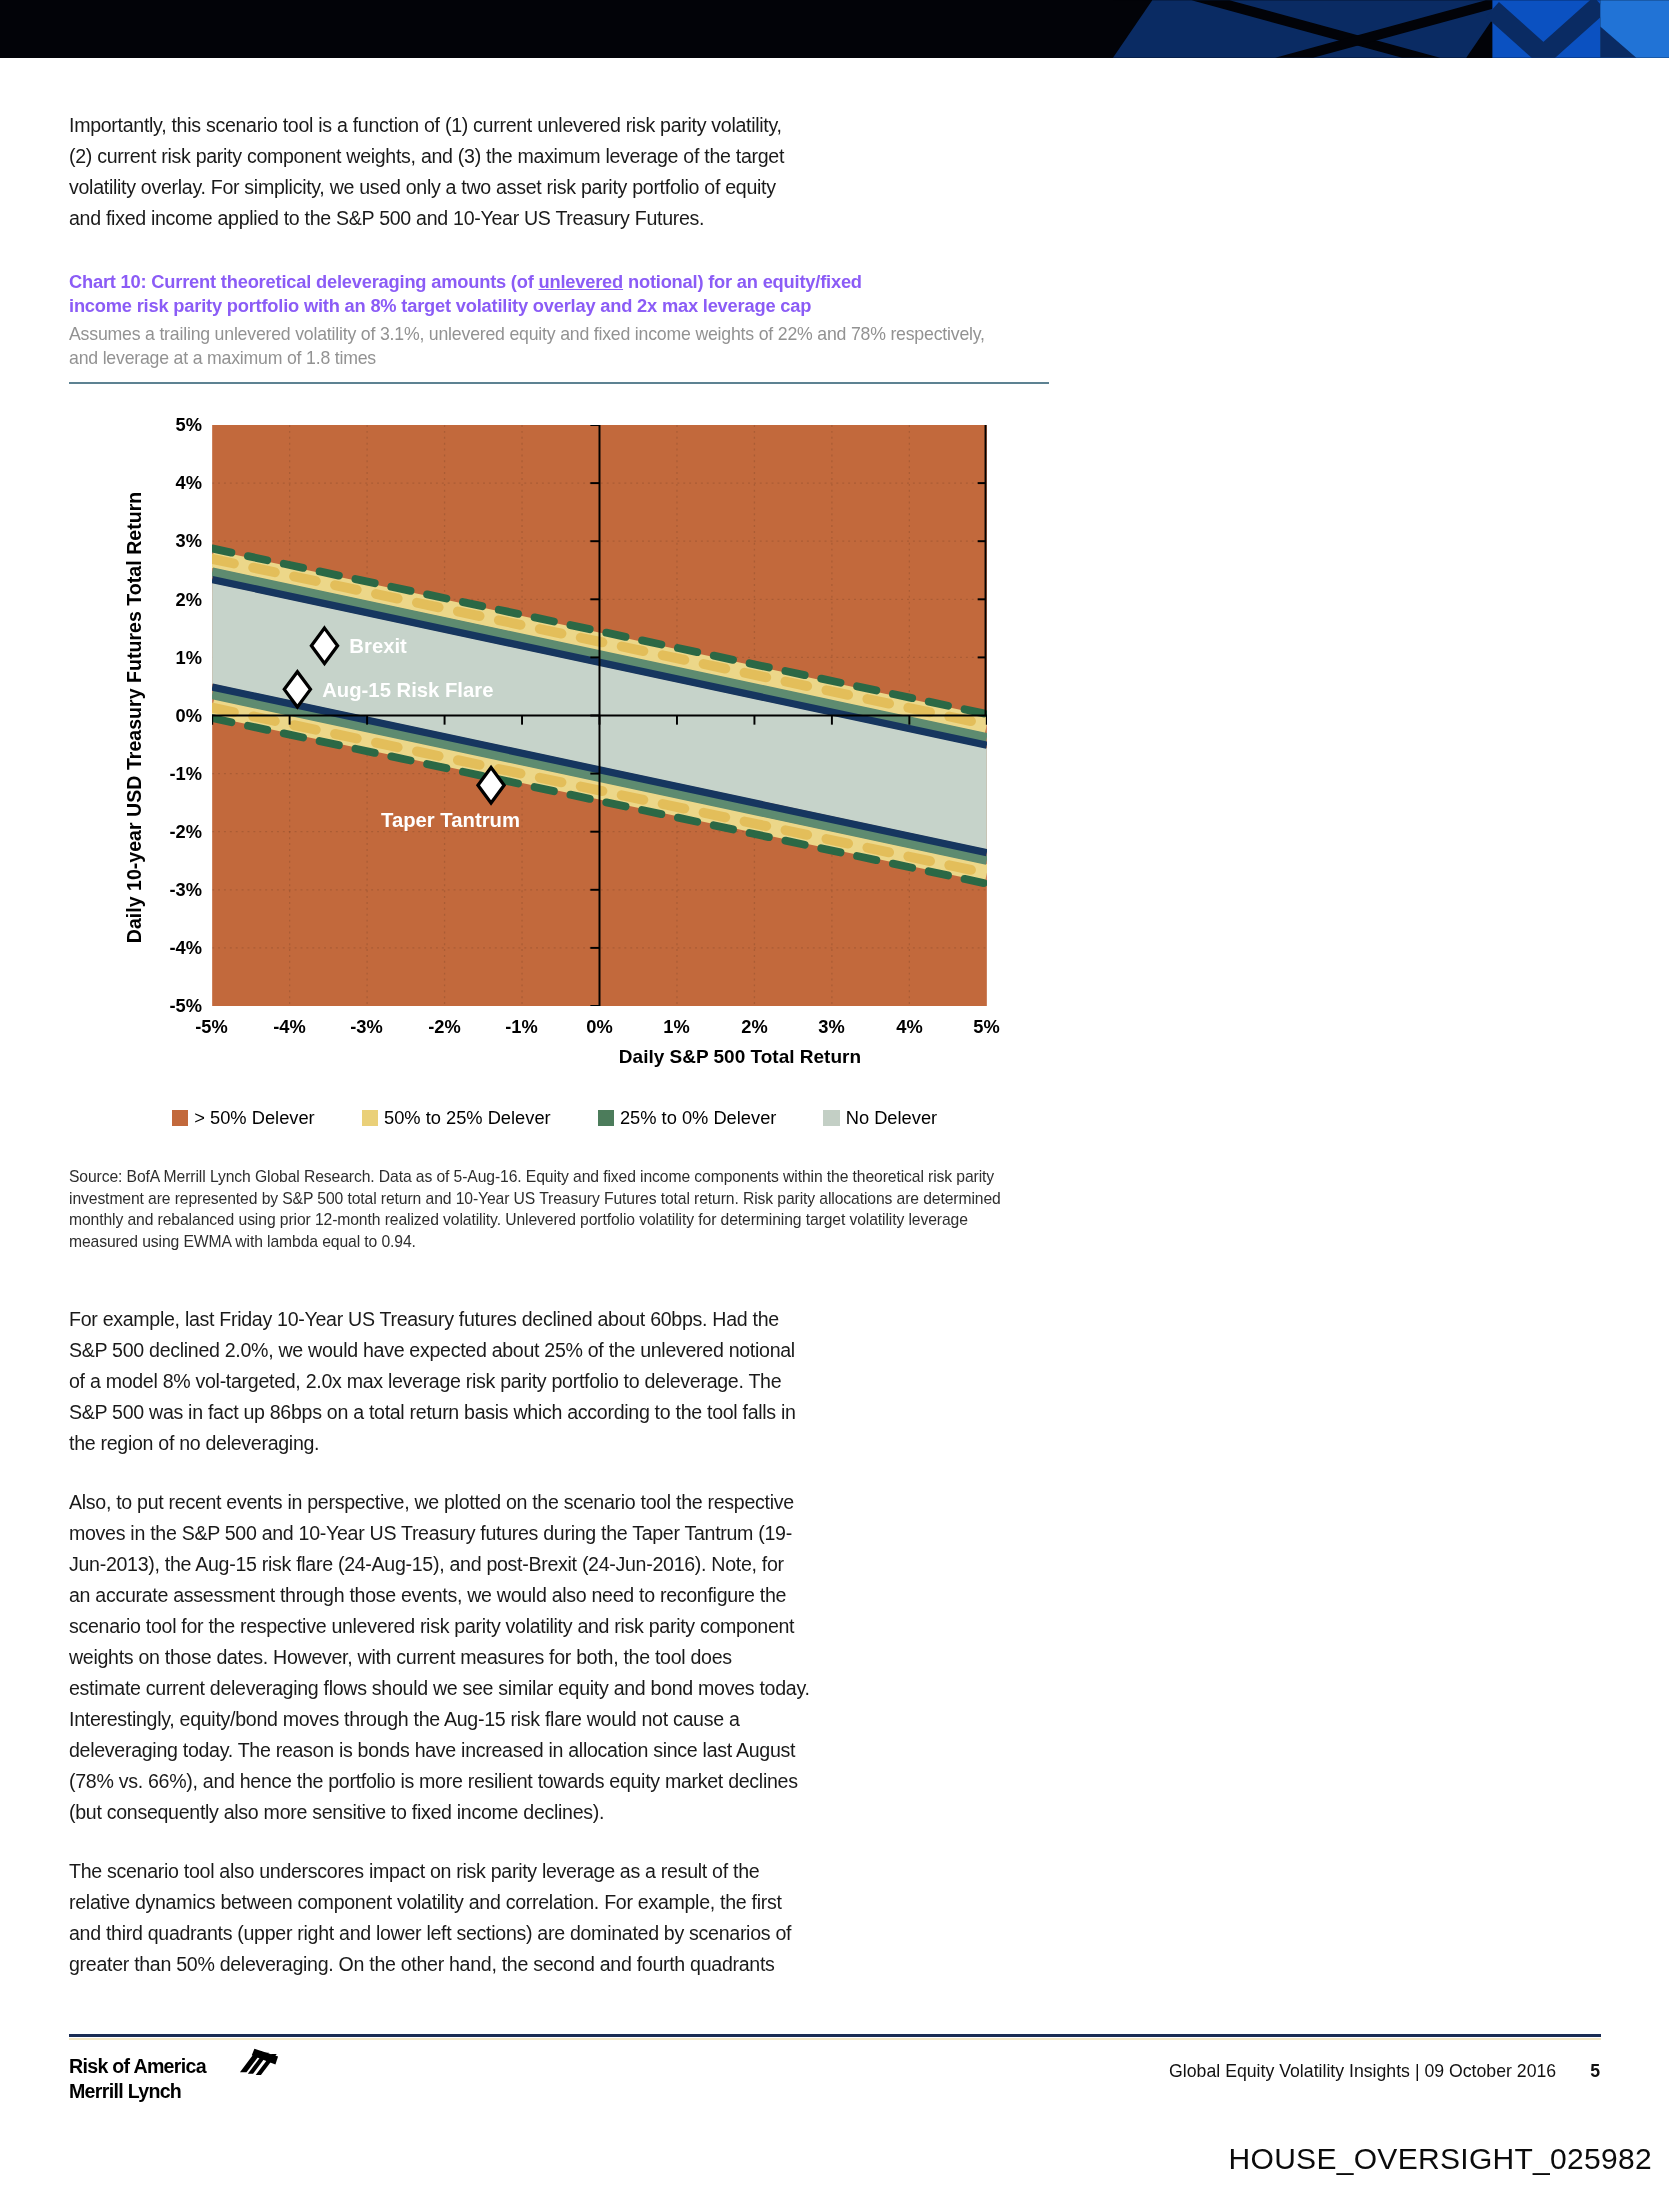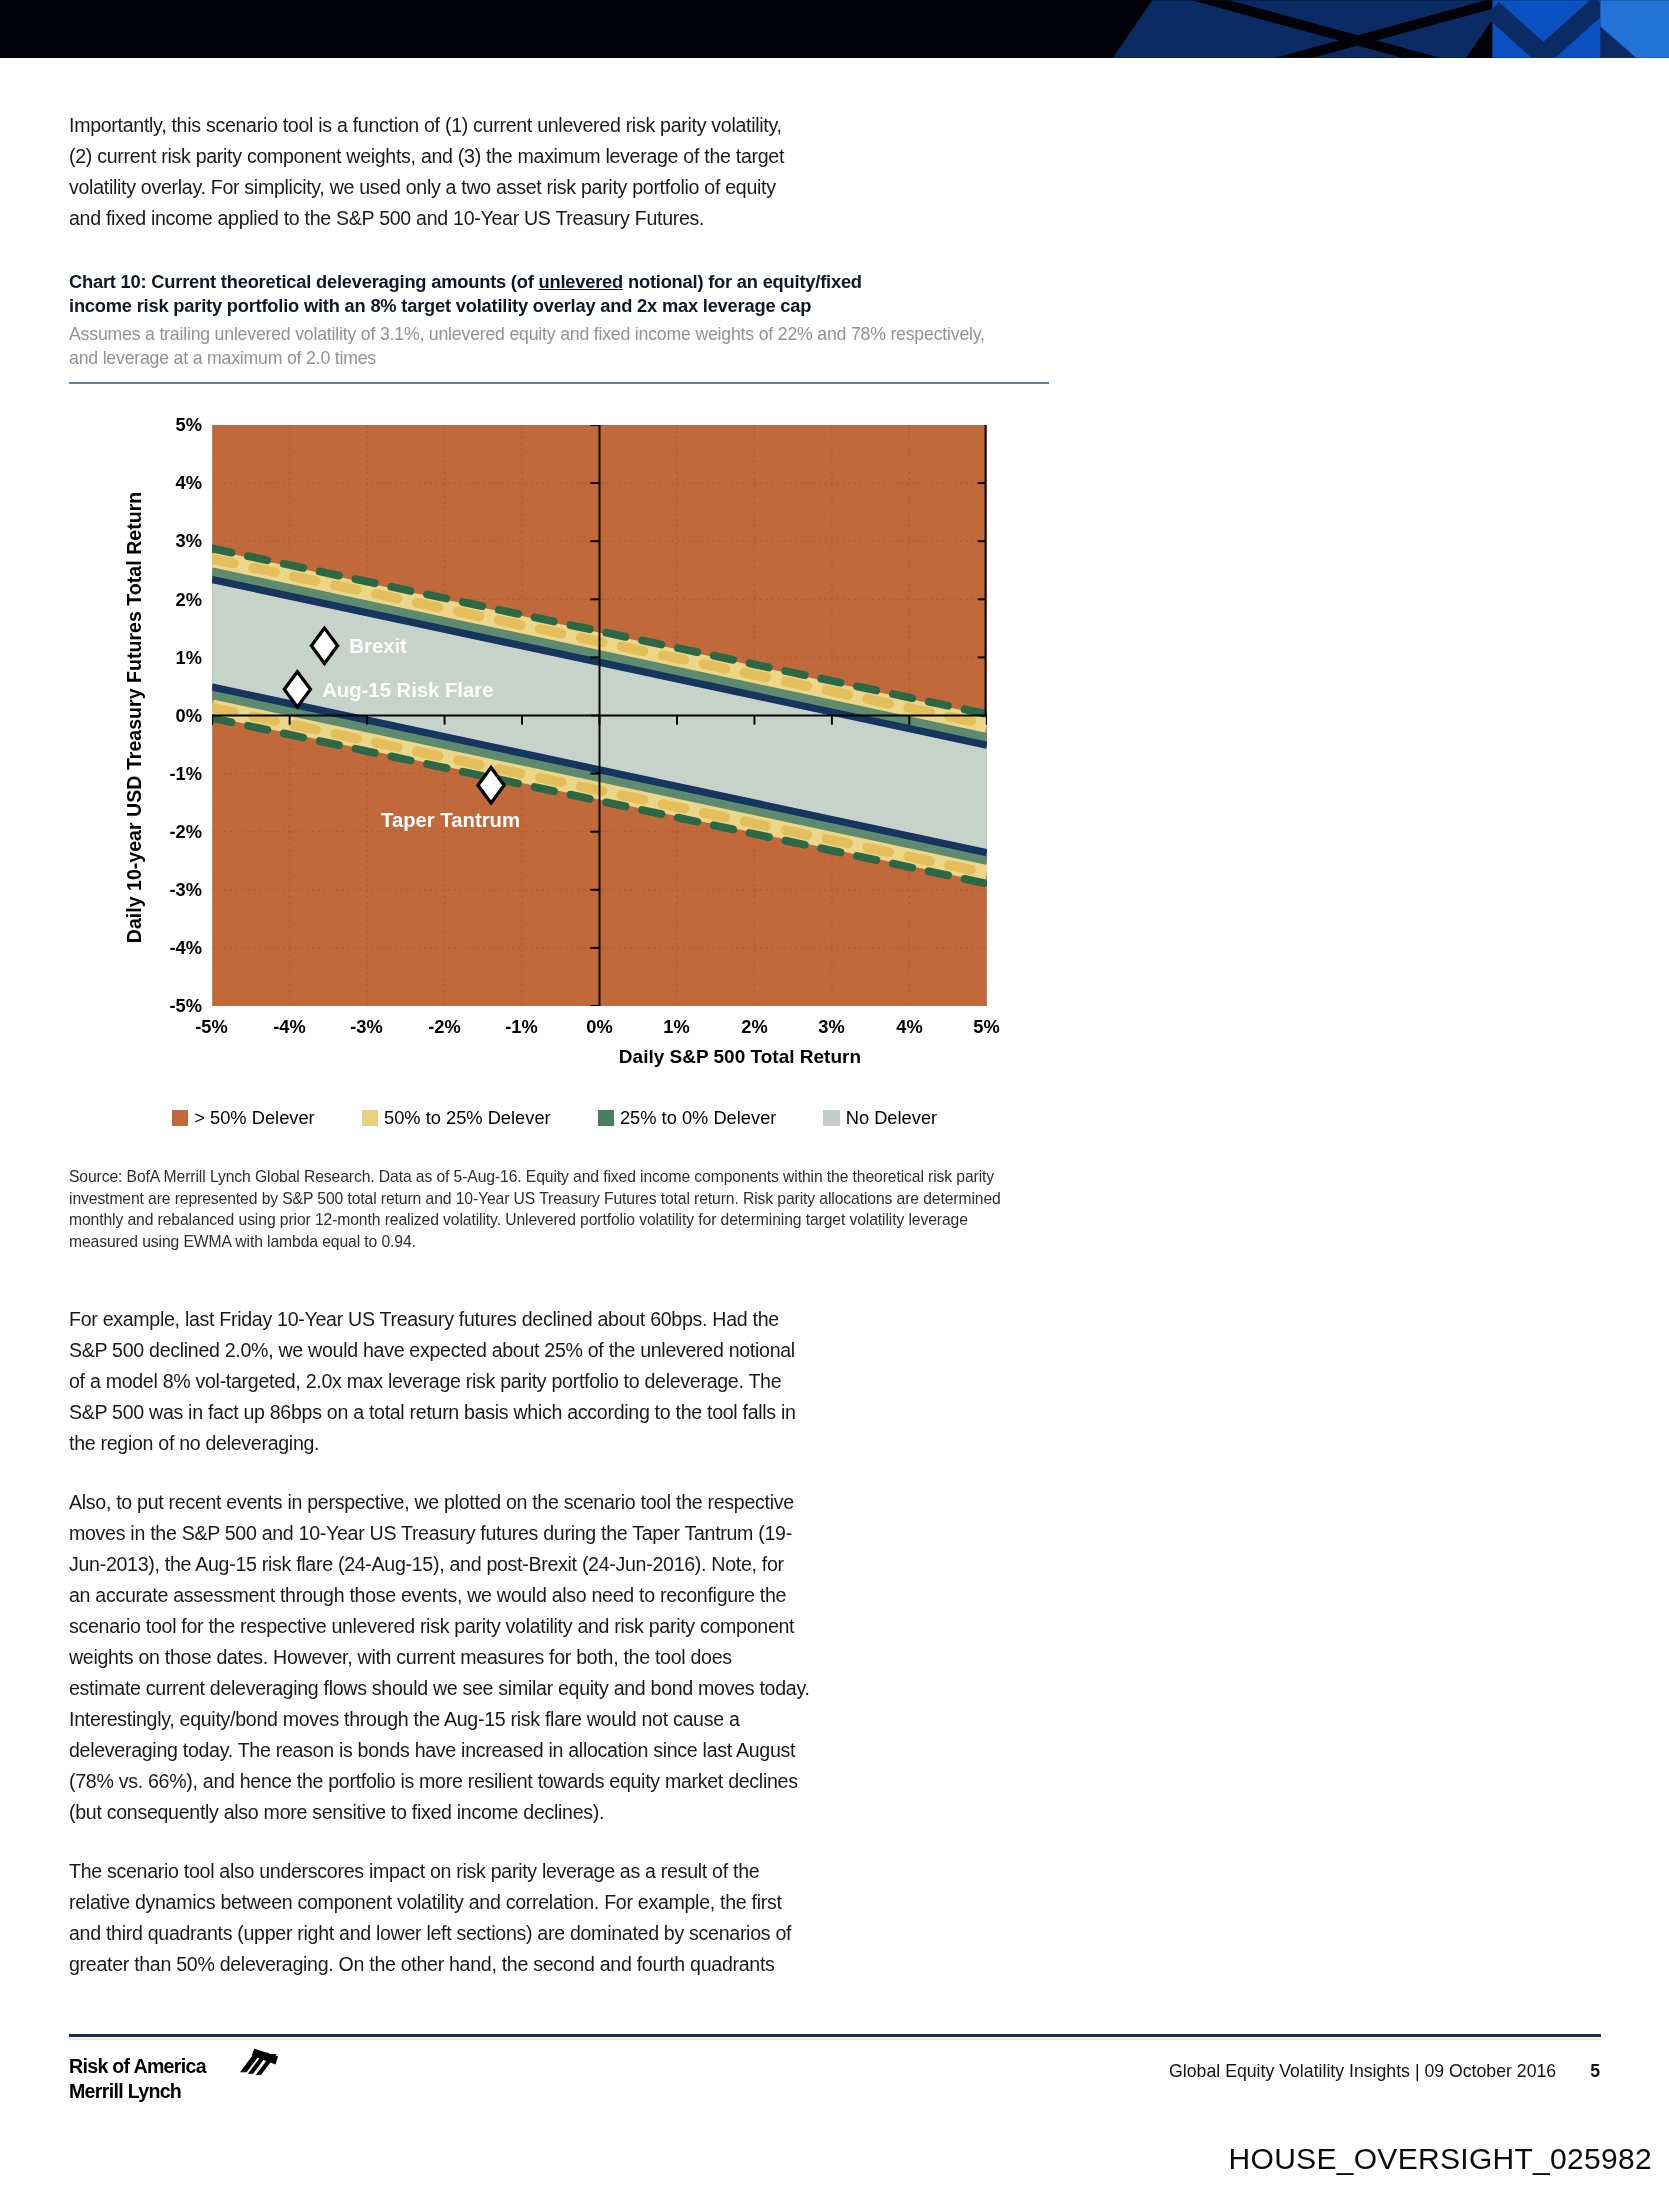--- a/index.html
+++ b/index.html
@@ -6,21 +6,21 @@
   #page{position:relative;width:1669px;height:2205px;background:#ffffff;overflow:hidden;
         font-family:"Liberation Sans",sans-serif;color:#1a1a1a;}
   
   #header{position:absolute;left:0;top:0;width:1669px;height:58px;background:#020308;}
   #flagscape{position:absolute;right:0;top:0;}
   
   .para{position:absolute;left:69px;width:980px;font-size:19.6px;line-height:31px;
         letter-spacing:-0.3px;white-space:pre-line;color:#1a1a1a;}
   
   #chart-title{position:absolute;left:69px;top:270px;width:980px;font-size:18.3px;line-height:24px;
-        font-weight:bold;color:#0f172a;letter-spacing:-0.2px;white-space:pre-line;}
+        font-weight:bold;color:#8b5cf6;letter-spacing:-0.2px;white-space:pre-line;}
   #chart-title .u{text-decoration:underline;}
   #chart-subtitle{position:absolute;left:69px;top:323px;width:980px;font-size:17.7px;line-height:23.6px;
         color:#929292;letter-spacing:-0.2px;white-space:pre-line;}
   #chart-rule{position:absolute;left:69px;top:382px;width:980px;height:2px;background:#5d8292;}
   
   #chart{position:absolute;left:69px;top:386px;width:982px;height:766px;}
   #y-axis-title{position:absolute;left:-236px;top:320px;width:602px;text-align:center;
         transform:rotate(-90deg);font-size:19.6px;font-weight:bold;color:#000;}
   #plot-wrap{position:absolute;left:143px;top:39px;width:775px;height:581px;}
   .ytick{position:absolute;width:62px;text-align:right;font-size:18.3px;font-weight:bold;color:#000;}
@@ -63,21 +63,21 @@
   </div>
 
   <div class="para" style="top:110px">Importantly, this scenario tool is a function of (1) current unlevered risk parity volatility,
 (2) current risk parity component weights, and (3) the maximum leverage of the target
 volatility overlay.  For simplicity, we used only a two asset risk parity portfolio of equity
 and fixed income applied to the S&amp;P 500 and 10-Year US Treasury Futures.</div>
 
   <div id="chart-title"><span>Chart 10: Current theoretical deleveraging amounts (of </span><span class="u">unlevered</span><span> notional) for an equity/fixed
 income risk parity portfolio with an 8% target volatility overlay and 2x max leverage cap</span></div>
   <div id="chart-subtitle">Assumes a trailing unlevered volatility of 3.1%, unlevered equity and fixed income weights of 22% and 78% respectively,
-and leverage at a maximum of 2.0 times</div>
+and leverage at a maximum of 1.8 times</div>
   <div id="chart-rule"></div>
 
   <div id="chart">
     <div id="y-axis-title">Daily 10-year USD Treasury Futures Total Return</div>
     <div id="y-ticks">
         <div class="ytick" style="left: 71px; top: 28px;">5%</div>
         <div class="ytick" style="left: 71px; top: 86px;">4%</div>
         <div class="ytick" style="left: 71px; top: 144px;">3%</div>
         <div class="ytick" style="left: 71px; top: 203px;">2%</div>
         <div class="ytick" style="left: 71px; top: 261px;">1%</div>

